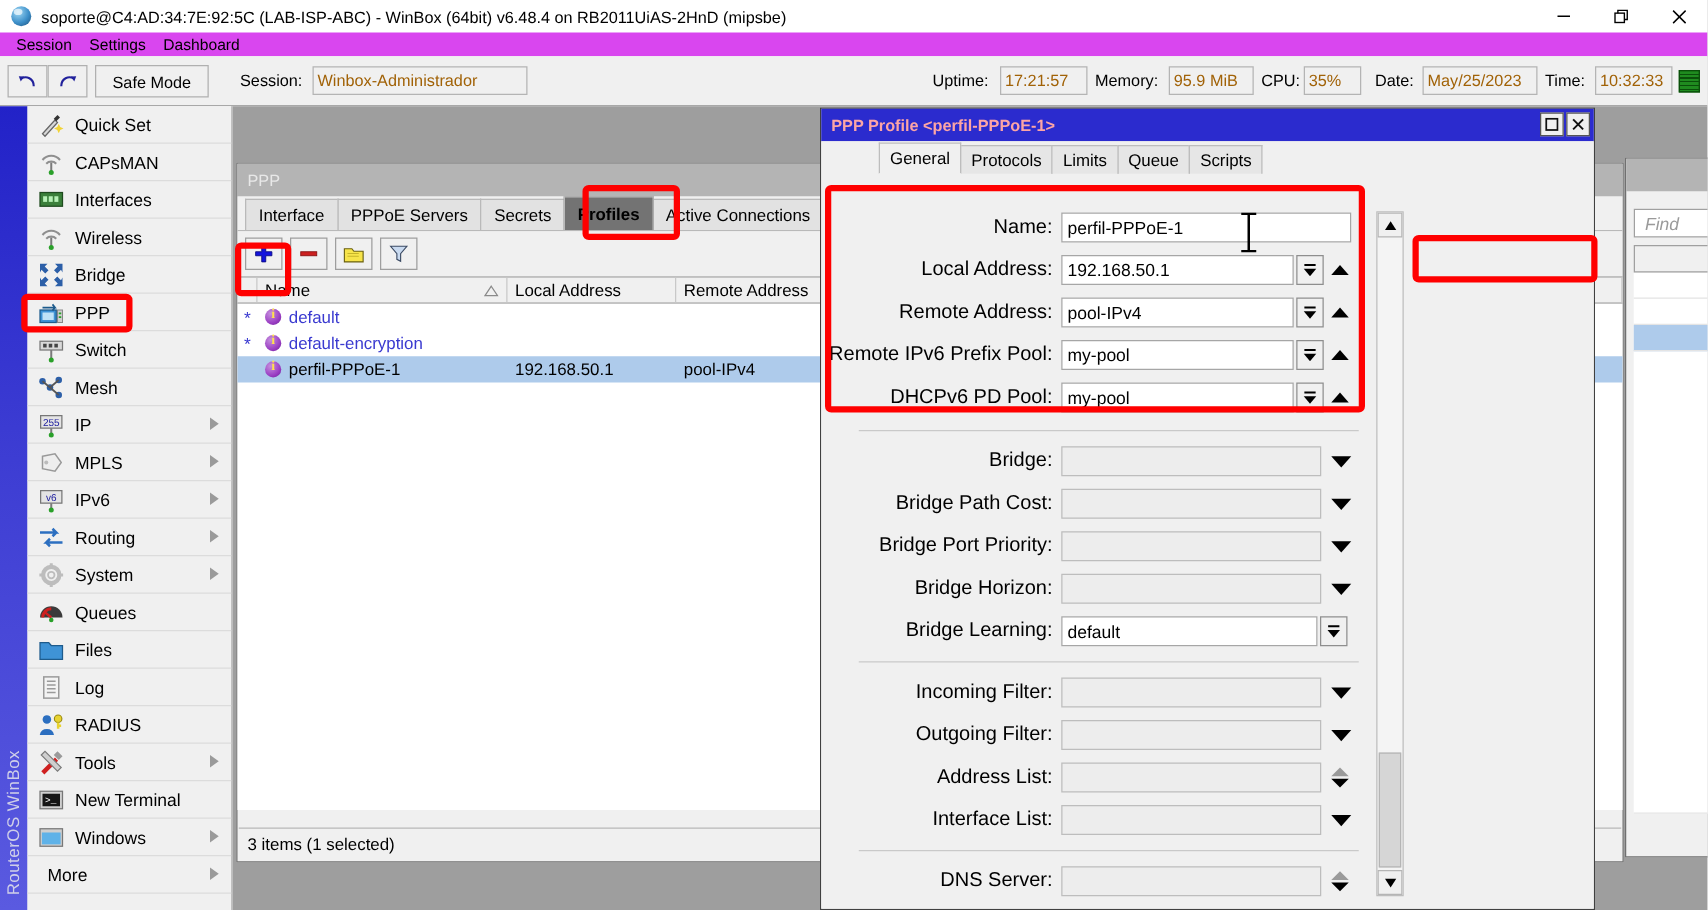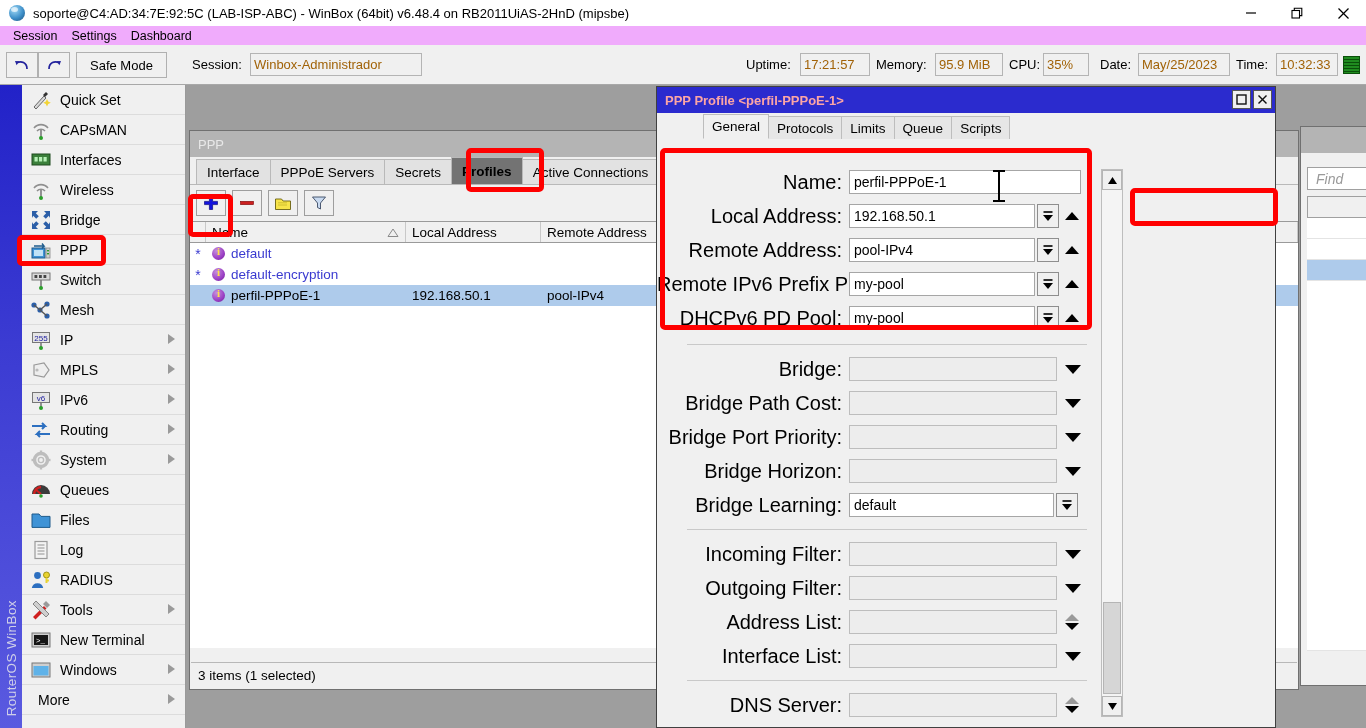--- a/index.html
+++ b/index.html
@@ -31,21 +31,21 @@
     border-radius:50%; background:rgba(255,255,255,.65);
   }
   .wintitle .wt-text { font-size: 13px; color: #000; white-space: nowrap; }
   .wincontrols { position: absolute; right: 0; top: 0; height: 26px; display: flex; }
   .wc { width: 46px; height: 26px; display: flex; align-items: center; justify-content: center; }
   .wc svg { display:block; }
 
   
   .menubar {
     position: absolute; left: 0; top: 26px; width: 1366px; height: 19px;
-    background: #f0abfc; display: flex; align-items: center; padding-left: 6px;
+    background: #d946ef; display: flex; align-items: center; padding-left: 6px;
   }
   .menubar .mi { font-size: 12.5px; color: #000; padding: 0 7px; white-space: nowrap; }
 
   
   .toolbar {
     position: absolute; left: 0; top: 45px; width: 1366px; height: 40px;
     background: #f0f0f0;
     border-bottom: 1px solid #a8a8a8;
   }
   .tb-btn {
@@ -184,21 +184,21 @@
   .dlg-tabs { display: flex; align-items: flex-end; height: 26px; padding-left: 4px; margin-left: 42px; }
   .dtab {
     height: 23px; padding: 0 8px; display: flex; align-items: center;
     font-size: 13.5px; color: #000; background: #e6e6e6;
     border: 1px solid #bdbdbd; border-bottom: none; margin-right: -1px;
   }
   .dtab.sel { background: #f0f0f0; height: 25px; border-bottom: 1px solid #f0f0f0; position: relative; z-index: 2; }
 
   .form { position: absolute; left: 0; top: 52px; width: 442px; }
   .frow { display: flex; align-items: center; height: 34px; }
-  .flabel { width: 192px; text-align: right; padding-right: 7px; font-size: 20px; color: #000; white-space: nowrap; }
+  .flabel { width: 192px; text-align: right; padding-right: 7px; font-size: 16px; color: #000; white-space: nowrap; }
   .finput {
     height: 24px; background: #ffffff; border: 1px solid #a6a6a6;
     display: flex; align-items: center; padding: 0 4px; font-size: 14px; color: #000;
   }
   .finput.dis { background: #ededed; border-color: #bdbdbd; }
   .spin-dd {
     width: 22px; height: 24px; background: #f0f0f0; border: 1px solid #8e8e8e;
     display: flex; align-items: center; justify-content: center; margin-left: 2px; flex:none;
   }
   .caret-up {

